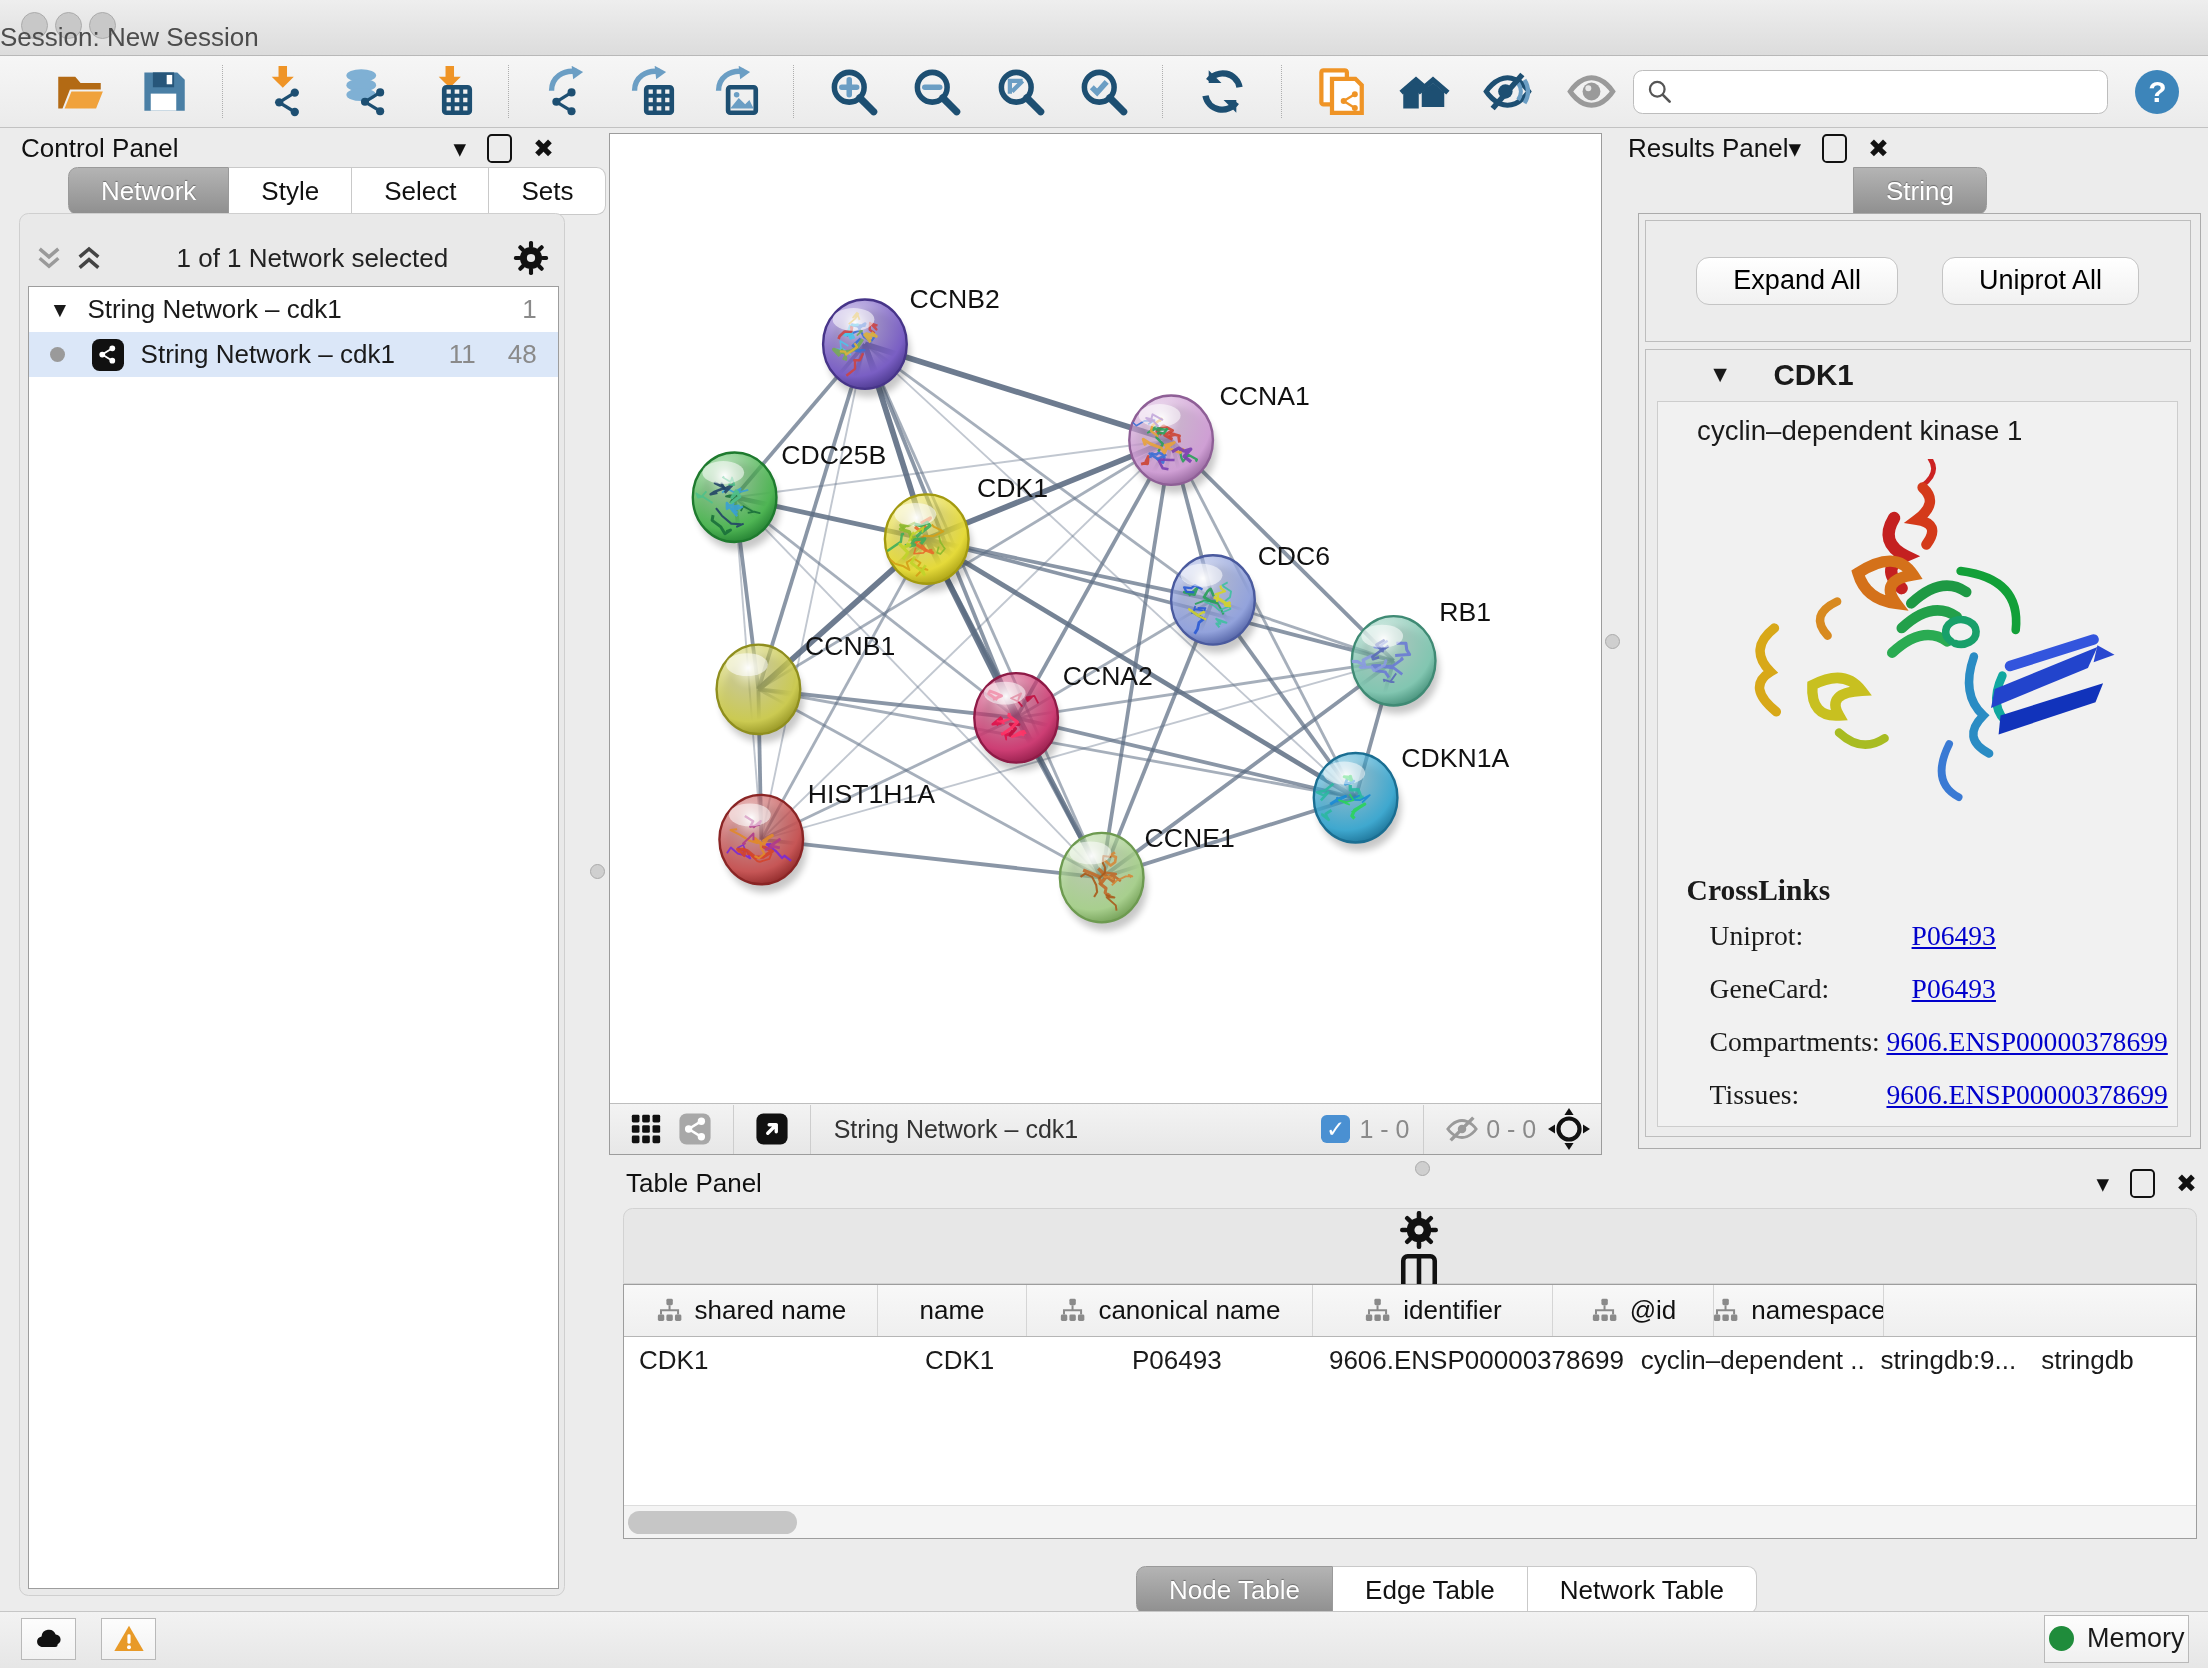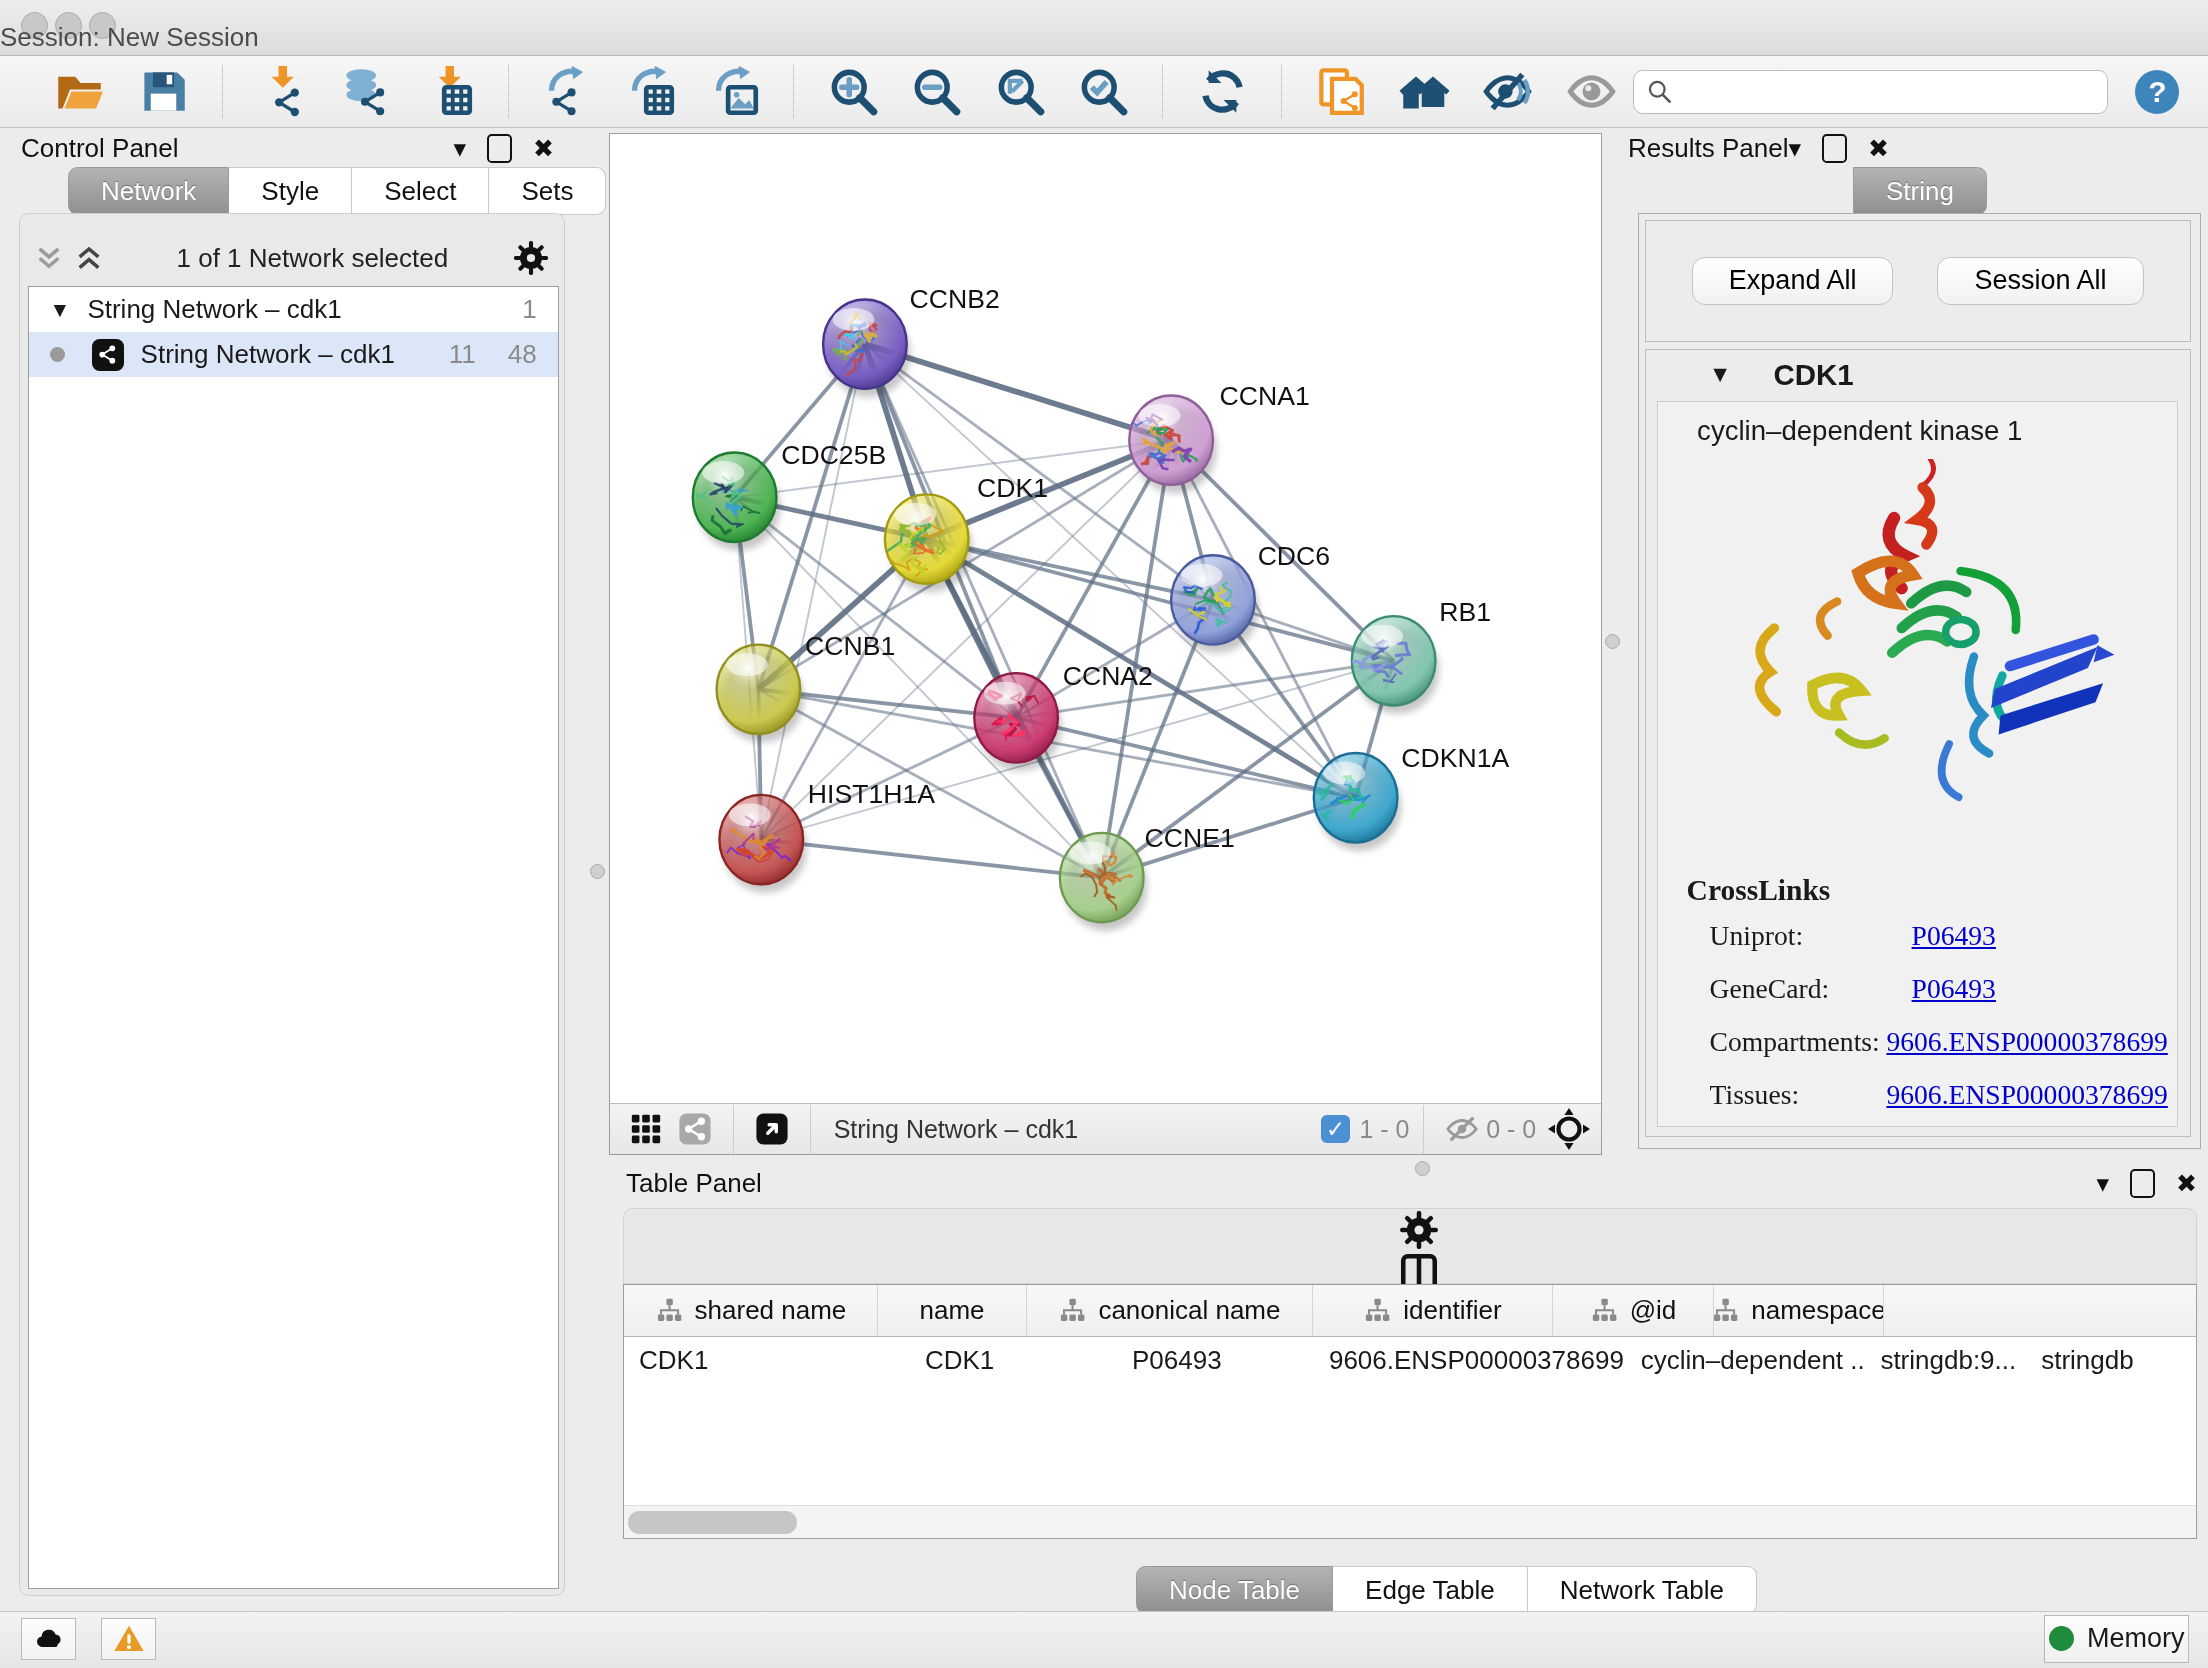--- a/index.html
+++ b/index.html
@@ -858,21 +858,21 @@
       <span class="pc-box"></span>
       <span class="pc-glyph">✖</span>
     </span>
   </div>
   <div class="seg-tabs res-tab">
     <div class="seg-tab sel">String</div>
   </div>
   <div class="res-outer">
     <div class="res-btnstrip">
       <button class="res-btn">Expand All</button>
-      <button class="res-btn">Session All</button>
+      <button class="res-btn">Uniprot All</button>
     </div>
     <div class="gene-box">
       <div class="gene-head">
         <span class="tri">▼</span>
         <span class="gene-name">CDK1</span>
       </div>
       <div class="gene-inner">
         <div class="gene-desc">cyclin–dependent kinase 1</div>
         <svg class="protein-img" viewBox="0 0 420 400">
           <g fill="none" stroke-linecap="round">

